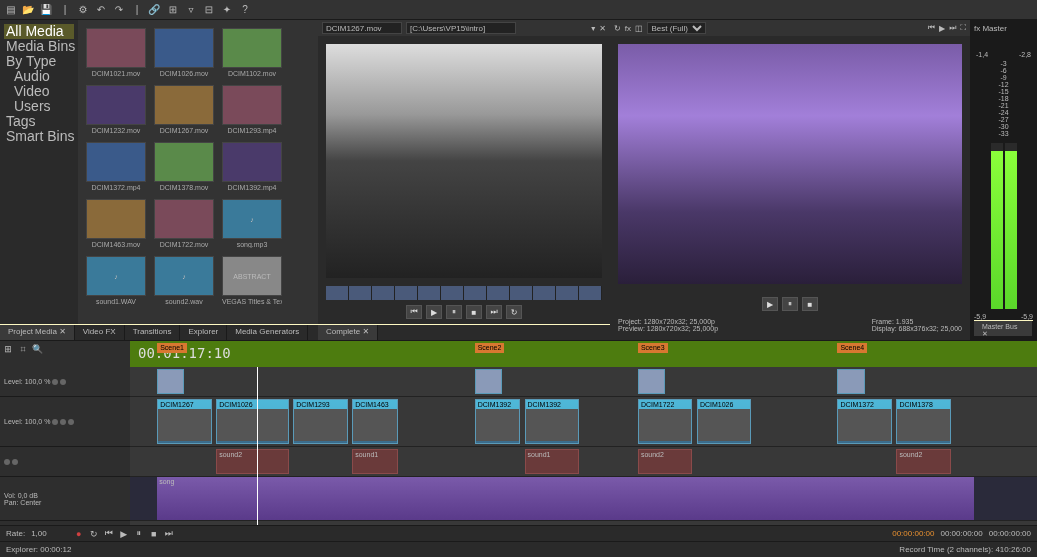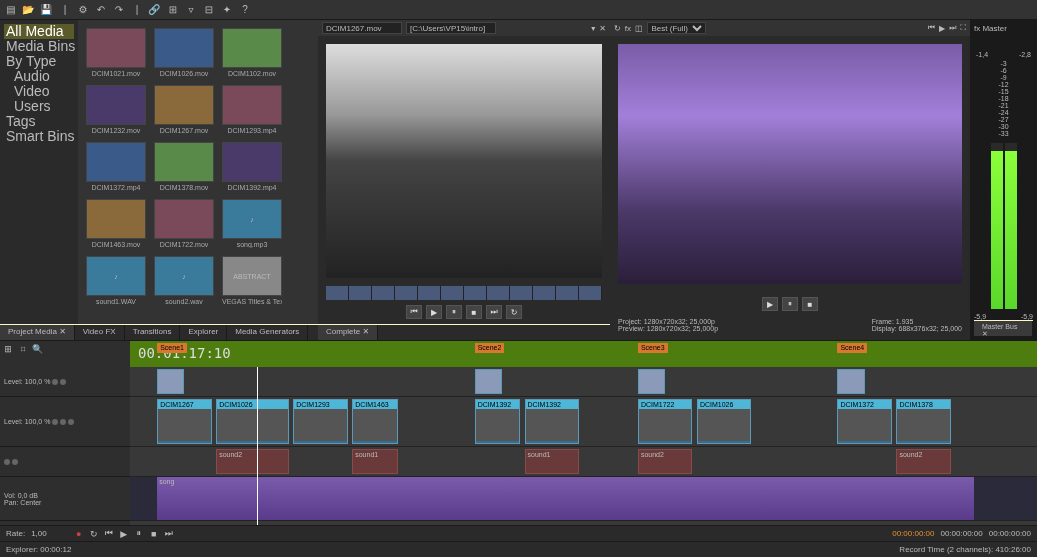--- a/index.html
+++ b/index.html
@@ -176,21 +176,21 @@
         <div class="tab">Video FX</div>
         <div class="tab">Transitions</div>
         <div class="tab">Explorer</div>
         <div class="tab">Media Generators</div>
       </div>
     </div>
 
     <div class="center-panel">
       <div class="panel-header">
         <input style="width: 80px;" value="DCIM1267.mov">
-        <input style="width: 90px;" value="[C:\Users\VP15\intro]">
+        <input style="width: 110px;" value="[C:\Users\VP15\intro]">
         <span style="flex:1"></span>
         <span>▾</span>
         <span>✕</span>
       </div>
       <div class="viewer">
           <div class="bw-img"></div>
         </div>
       <div class="scrubber">
         <span></span>
           <span></span>

